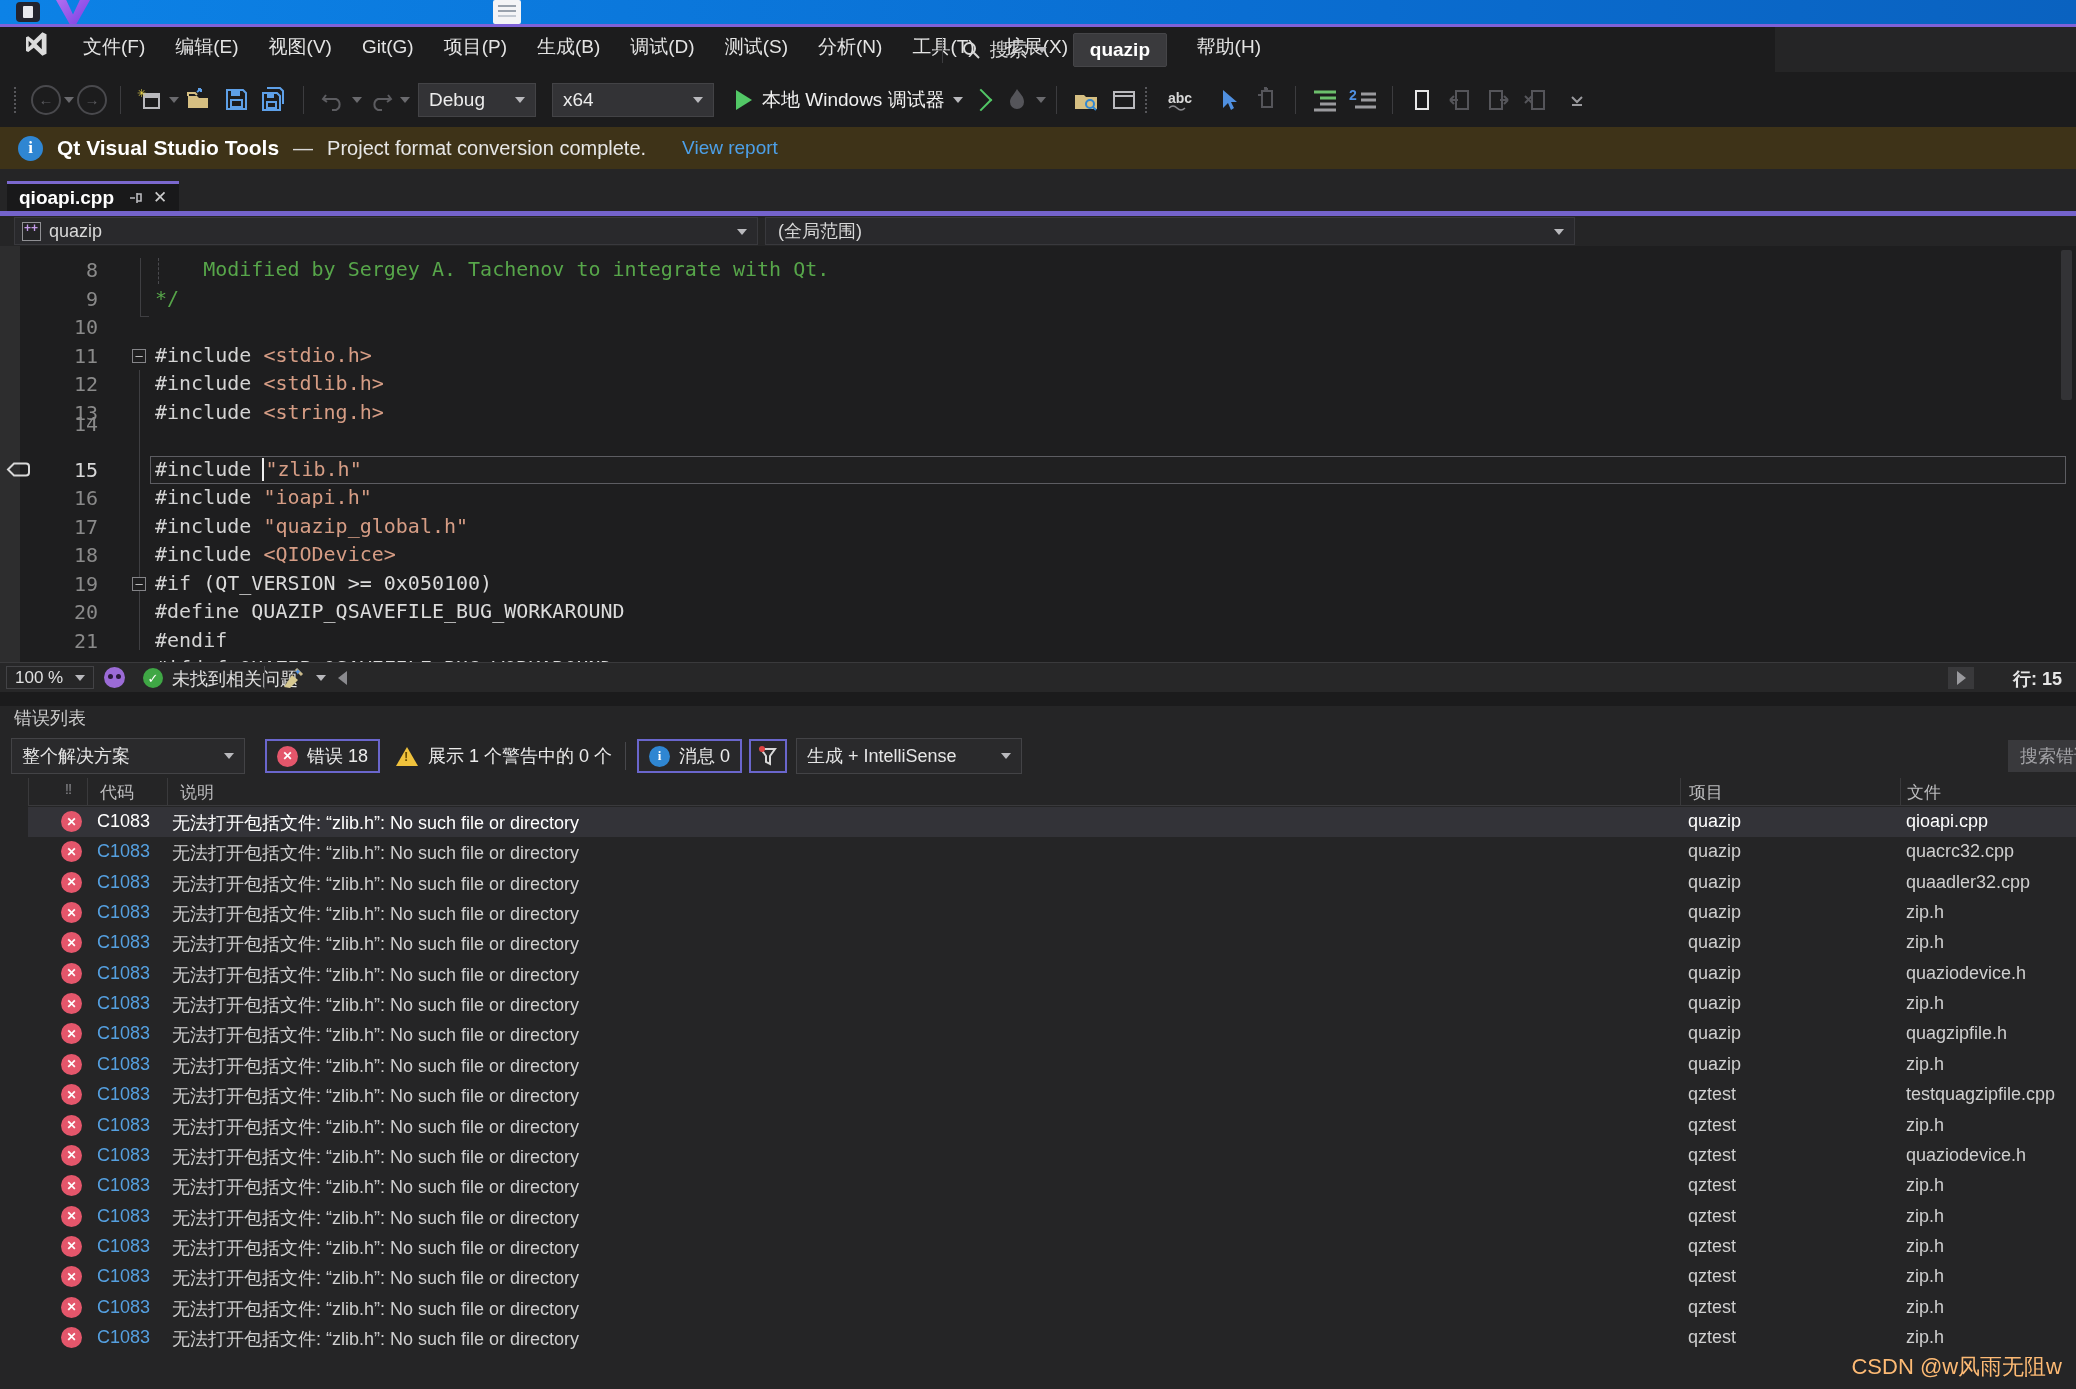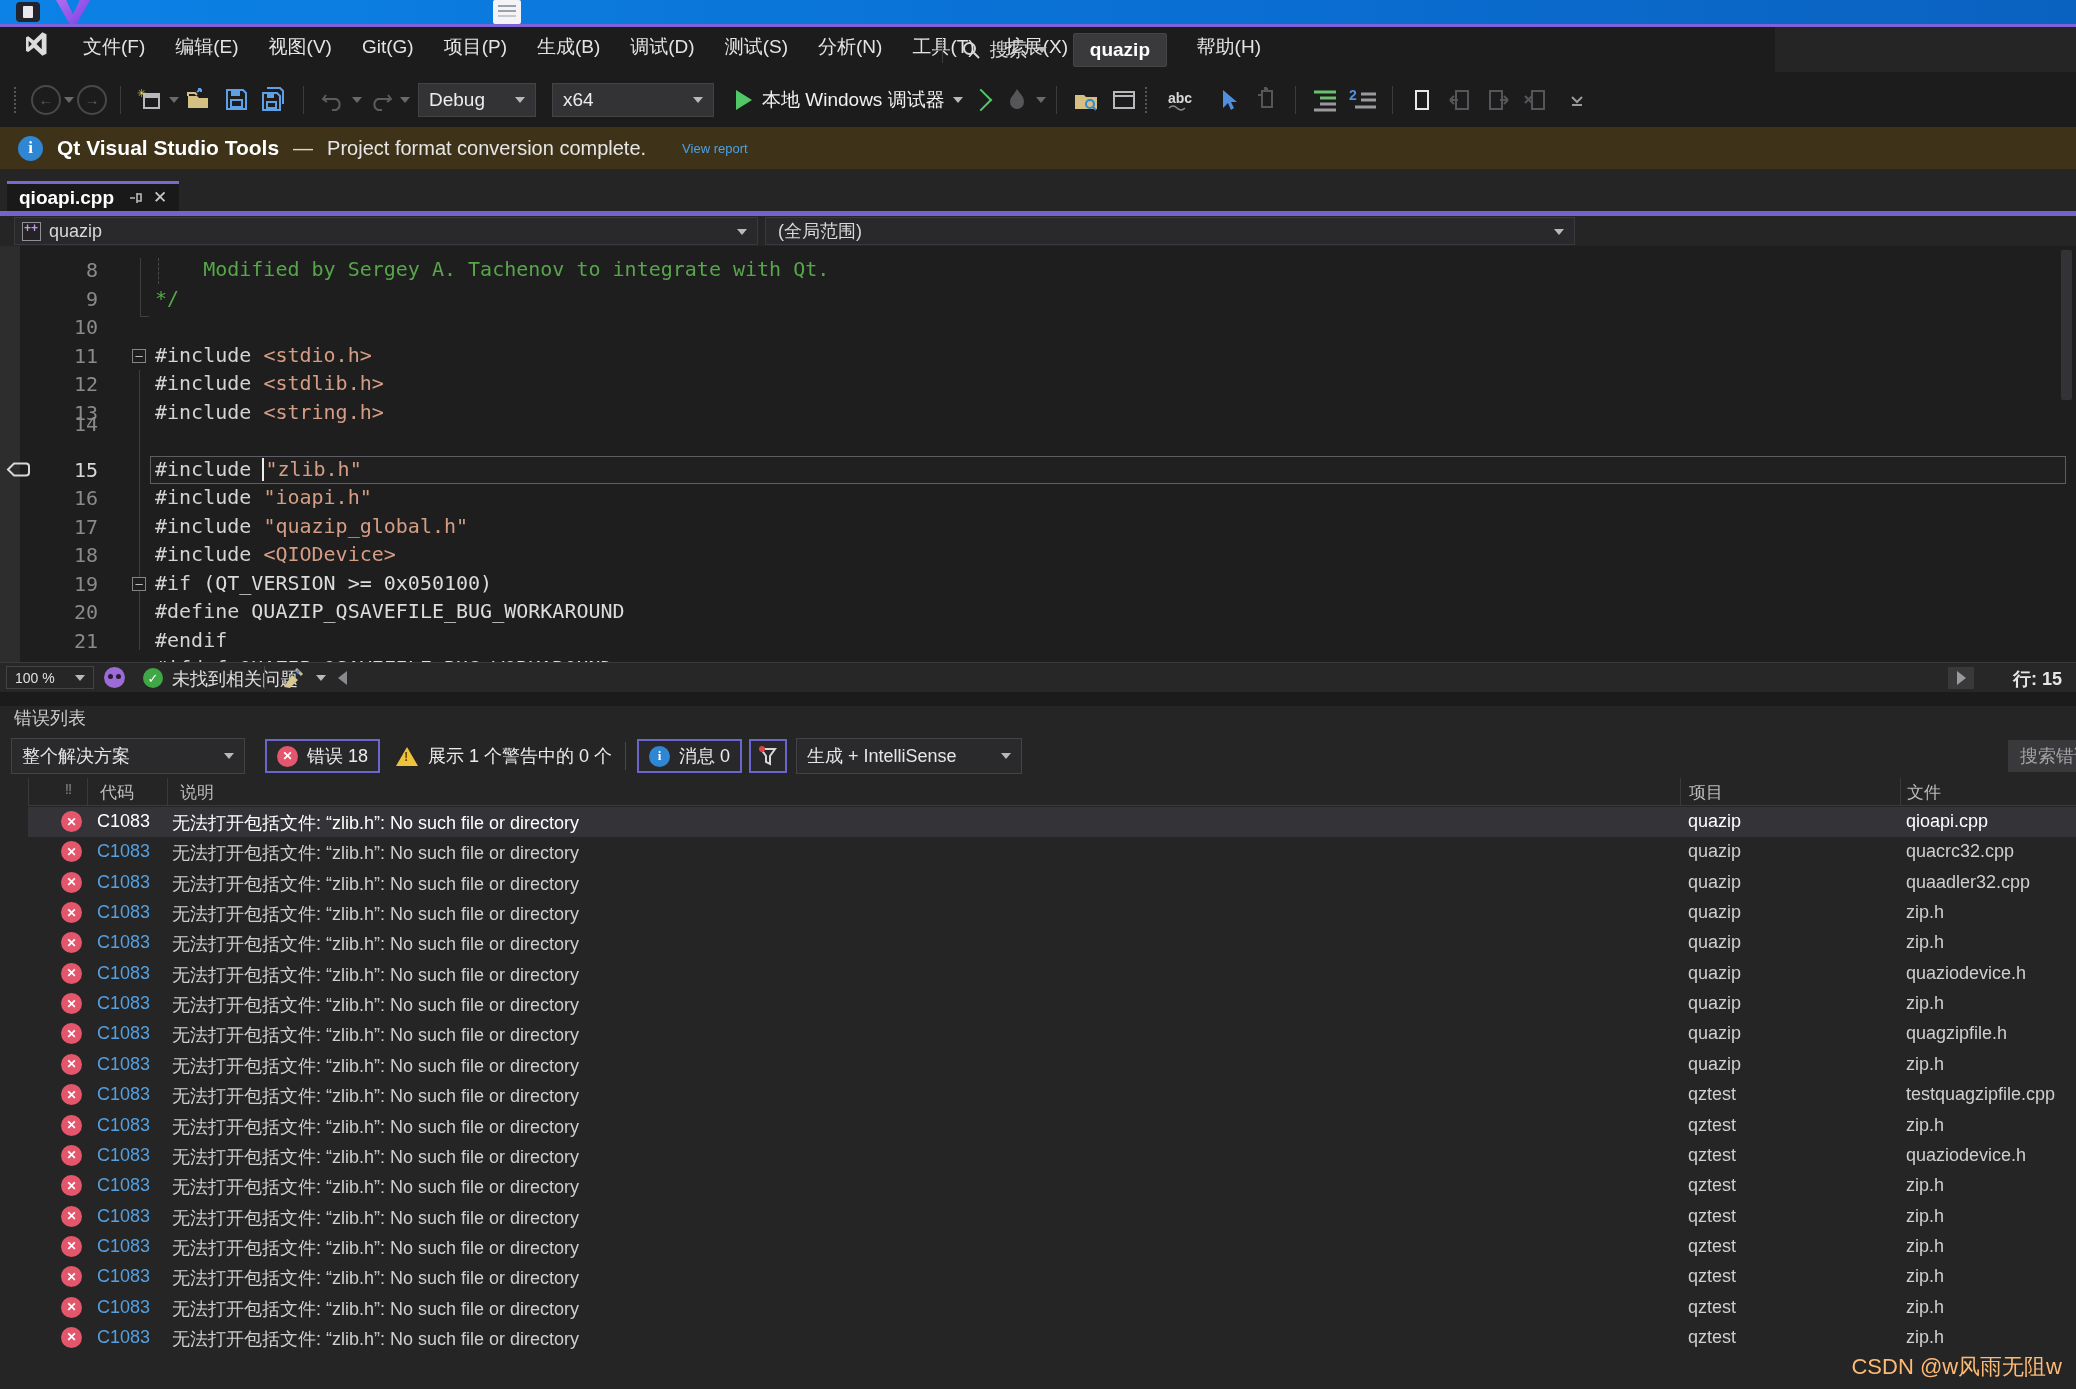--- a/index.html
+++ b/index.html
@@ -39,21 +39,21 @@
   .play{width:0;height:0;border-top:10px solid transparent;border-bottom:10px solid transparent;border-left:16px solid #52c766;}
   .play-outline{width:14px;height:14px;border-right:2px solid #52c766;border-top:2px solid #52c766;transform:rotate(45deg);margin-left:10px;}
   .run-label{color:#f0f0f0;font-size:19px;margin:0 8px 0 10px;white-space:nowrap;}
   
   .infobar{left:0;top:127px;width:2076px;height:42px;background:#3e3318;display:flex;align-items:center;}
   .info-circle{width:25px;height:25px;border-radius:50%;background:#2f86d2;color:#fff;display:flex;align-items:center;justify-content:center;
                font-family:"Liberation Serif",serif;font-weight:bold;font-size:17px;margin:0 14px 0 18px;}
   .ib-title{color:#ffffff;font-weight:bold;font-size:21px;}
   .ib-dash{color:#d8d8d8;font-size:20px;margin:0 14px;}
   .ib-msg{color:#e6e6e6;font-size:20px;}
-  .ib-link{color:#4da0e8;font-size:13px;margin-left:36px;cursor:pointer;}
+  .ib-link{color:#4da0e8;font-size:19px;margin-left:36px;cursor:pointer;}
   
   .tab{left:7px;top:181px;width:172px;height:30px;background:#19191a;border-top:3px solid #7b68ce;
        display:flex;align-items:center;box-sizing:border-box;}
   .tab-label{color:#ffffff;font-weight:bold;font-size:19px;margin-left:12px;}
   .tab-pin{margin-left:14px;color:#b9b9bd;font-size:15px;}
   .tab-close{margin-left:10px;color:#cccccc;font-size:17px;}
   .tab-underline{left:0;top:211px;width:2076px;height:5px;background:#7463cc;}
   .nav-dd{top:217px;height:28px;background:#29292c;border:1px solid #39393d;box-sizing:border-box;
           display:flex;align-items:center;color:#d8d8d8;font-size:18px;}
   .nav-caret{position:absolute;right:10px;top:11px;}
@@ -73,21 +73,21 @@
   .cur-box{position:absolute;left:150px;right:10px;top:0;height:28px;background:#202021;border:1px solid #5d5d62;box-sizing:border-box;z-index:1;}
   .text-caret{display:inline-block;width:2px;height:23px;background:#eeeeee;vertical-align:text-bottom;margin:0 1px 0 -1px;}
   .guide{position:absolute;background:#3f3f42;width:1px;z-index:0;}
   .guide-dash{position:absolute;border-left:1px dashed #4a4a4e;width:0;z-index:0;}
   .cmt-corner{position:absolute;height:1px;background:#3f3f42;z-index:0;}
   .bookmark{left:5px;top:215px;width:26px;height:17px;z-index:4;}
   .ed-vscroll{right:4px;top:4px;width:11px;height:150px;background:#333336;border-radius:2px;}
   
   .ed-footer{left:0;top:662px;width:2076px;height:30px;background:#272728;border-top:1px solid #3a3a3c;box-sizing:border-box;}
   .zoom-box{left:6px;top:3px;width:88px;height:23px;background:#262627;border:1px solid #434346;display:flex;
-            align-items:center;justify-content:space-between;padding:0 8px;font-size:14px;color:#e0e0e0;box-sizing:border-box;}
+            align-items:center;justify-content:space-between;padding:0 8px;font-size:17px;color:#e0e0e0;box-sizing:border-box;}
   .health-ico{left:104px;top:4px;width:21px;height:21px;border-radius:50%;background:#9b6bd6;}
   .health-ico:after{content:"";position:absolute;left:4px;top:7px;width:5px;height:5px;border-radius:50%;background:#2a1a3a;box-shadow:8px 0 0 #2a1a3a;}
   .check-circle{left:143px;top:5px;width:20px;height:20px;border-radius:50%;background:#3fa745;color:#fff;
                 font-size:13px;display:flex;align-items:center;justify-content:center;}
   .health-text{left:172px;top:4px;font-size:18px;color:#e0e0e0;}
   .ef-sep{left:264px;top:3px;width:1px;height:23px;background:#48484c;}
   .broom{left:280px;top:4px;}
   .broom-caret{left:316px;top:12px;}
   .scroll-left{left:330px;top:4px;width:24px;height:22px;display:flex;align-items:center;justify-content:center;}
   .scroll-right{left:1948px;top:4px;width:26px;height:22px;background:#39393b;display:flex;align-items:center;justify-content:center;}

